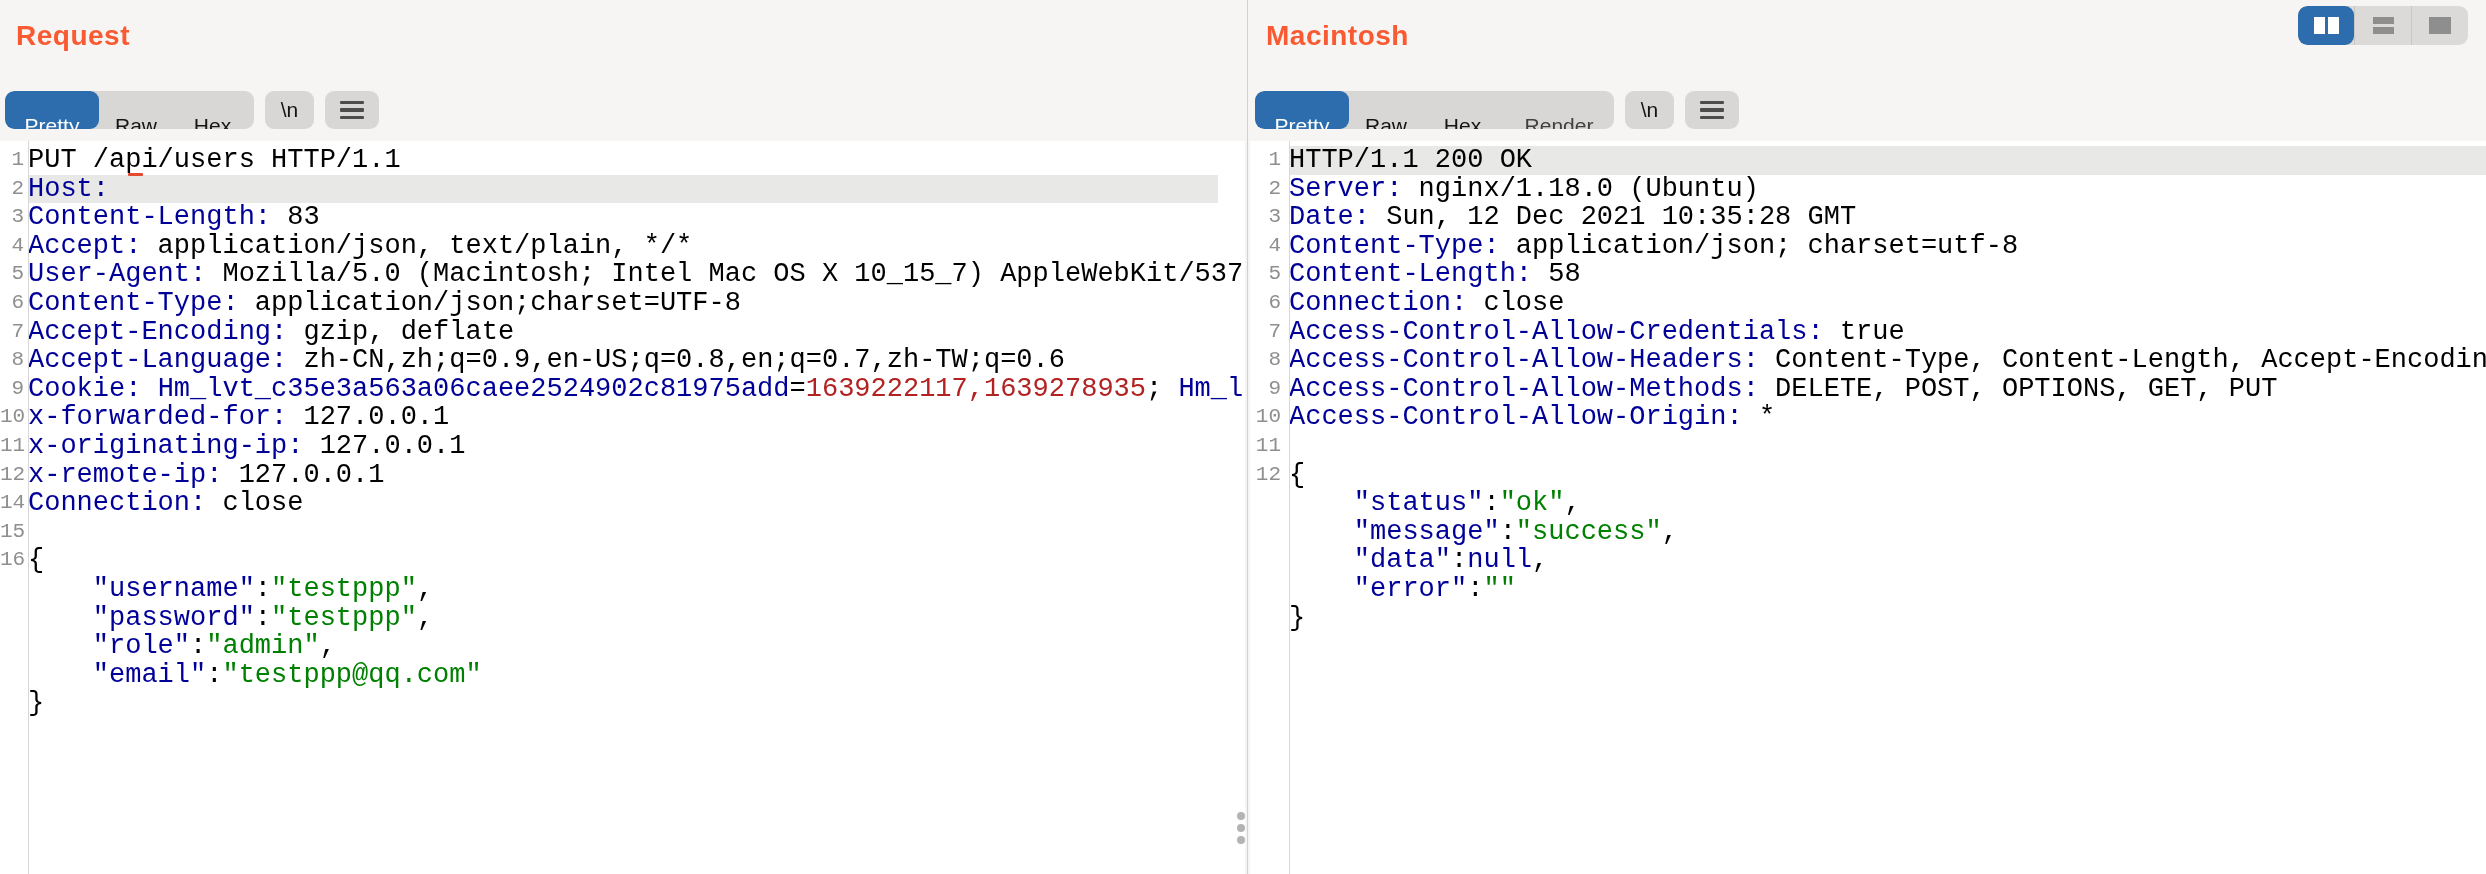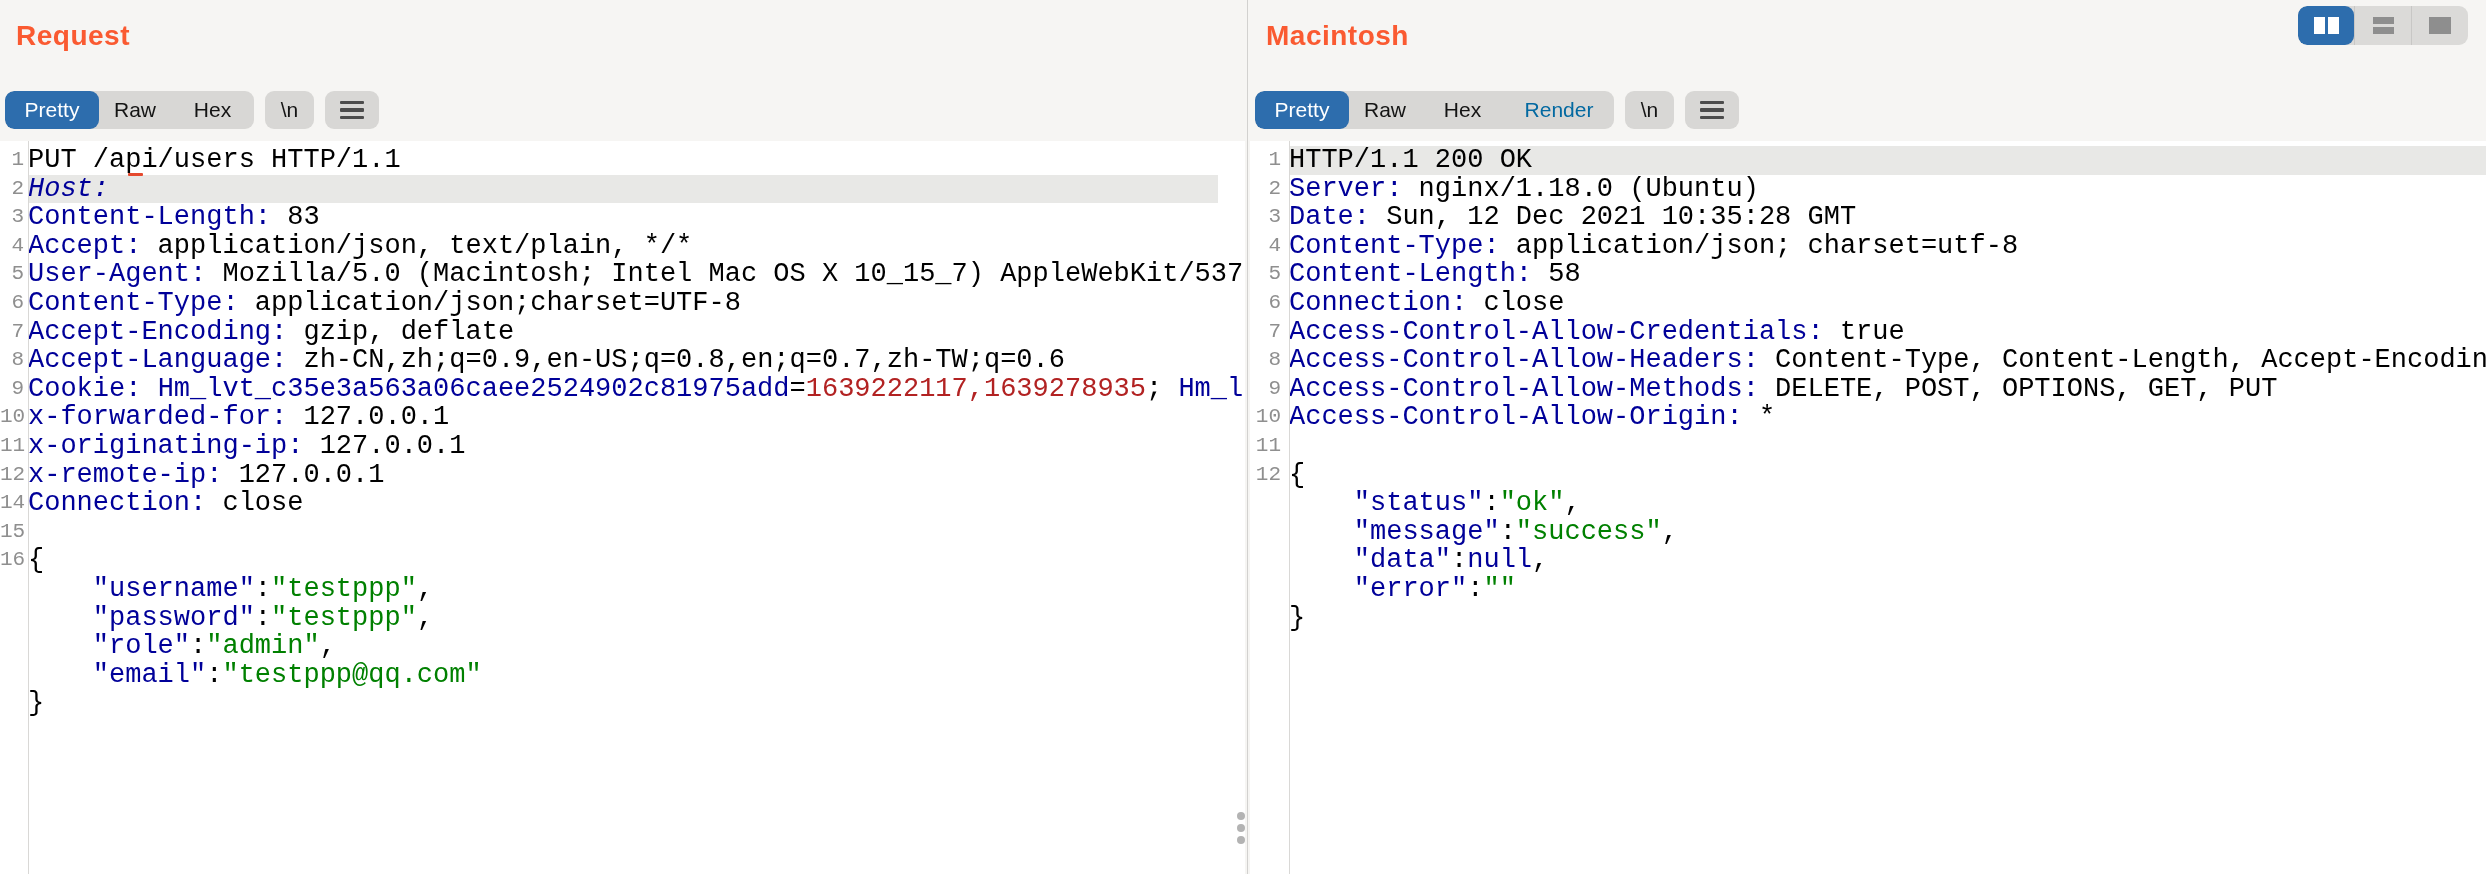--- a/index.html
+++ b/index.html
@@ -18,28 +18,28 @@
     font-size:28px; font-weight:bold; color:#fa5a31;
     letter-spacing:0.5px;
   }
 
   .toolbar { position:absolute; top:91px; left:5px; display:flex; gap:11px; align-items:center; }
   .tab-group { display:flex; background:#d8d7d5; border-radius:9px; overflow:hidden; height:38px; }
   .tab {
     border:none; background:transparent; cursor:pointer;
     height:38px; line-height:38px; text-align:center;
     font-family:"Liberation Sans",sans-serif; font-size:21px; color:#141414;
-    padding:0;
+    padding:16px;
   }
   .tab.w-pretty { width:94px; }
   .tab.w-raw   { width:72px; }
   .tab.w-hex   { width:83px; }
   .tab.w-render{ width:110px; }
   .tab.active { background:#2d6dad; color:#ffffff; border-radius:9px; }
-  .tab.disabled { color:#0369a1; cursor:default; }
+  .tab.disabled { color:#404040; cursor:default; }
   .pill {
     border:none; cursor:pointer; height:38px; border-radius:9px; background:#d8d7d5;
     display:flex; align-items:center; justify-content:center;
     font-family:"Liberation Sans",sans-serif; font-size:21px; color:#141414;
   }
   .pill.nl { width:49px; }
   .pill.menu { width:54px; }
   .hamburger { display:flex; flex-direction:column; gap:4px; }
   .hamburger i { display:block; width:24px; height:3.5px; background:#4c4c4c; border-radius:1px; }
 
@@ -57,21 +57,21 @@
 
   .row { display:flex; height:28.6px; line-height:28.6px; }
   .lnum {
     color:#8f8f8f; text-align:right; font-size:21px;
     flex:0 0 auto;
   }
   .editor-request  .lnum { width:28px; padding-right:4px; }
   .editor-response .lnum { width:39px; padding-right:8px; }
   .code { flex:1 1 auto; white-space:pre; min-width:0; }
   .row.hl .code { background:#e8e8e6; }
-  .editor-request .row.hl .code { margin-right:27px;font-style:italic; }
+  .editor-request .row.hl .code { margin-right:27px; }
 
   .t-p  { color:#000000; }
   .t-k  { color:#000099; }
   .t-n  { color:#b22222; }
   .t-s  { color:#008000; }
   .t-kw { color:#000099; }
 
   .spell-mark {
     position:absolute; left:128px; top:32px; width:15px; height:3px;
     background:#e5492e; border-radius:1px;

